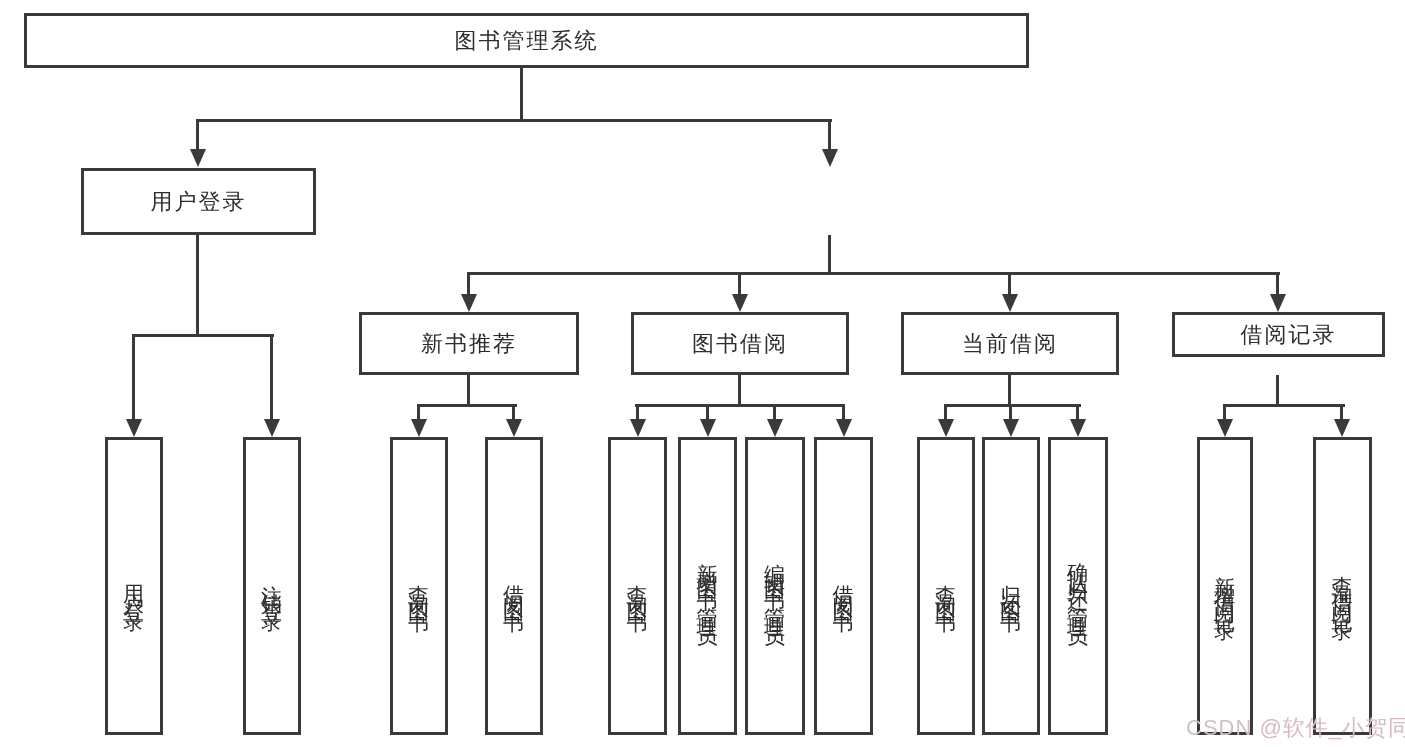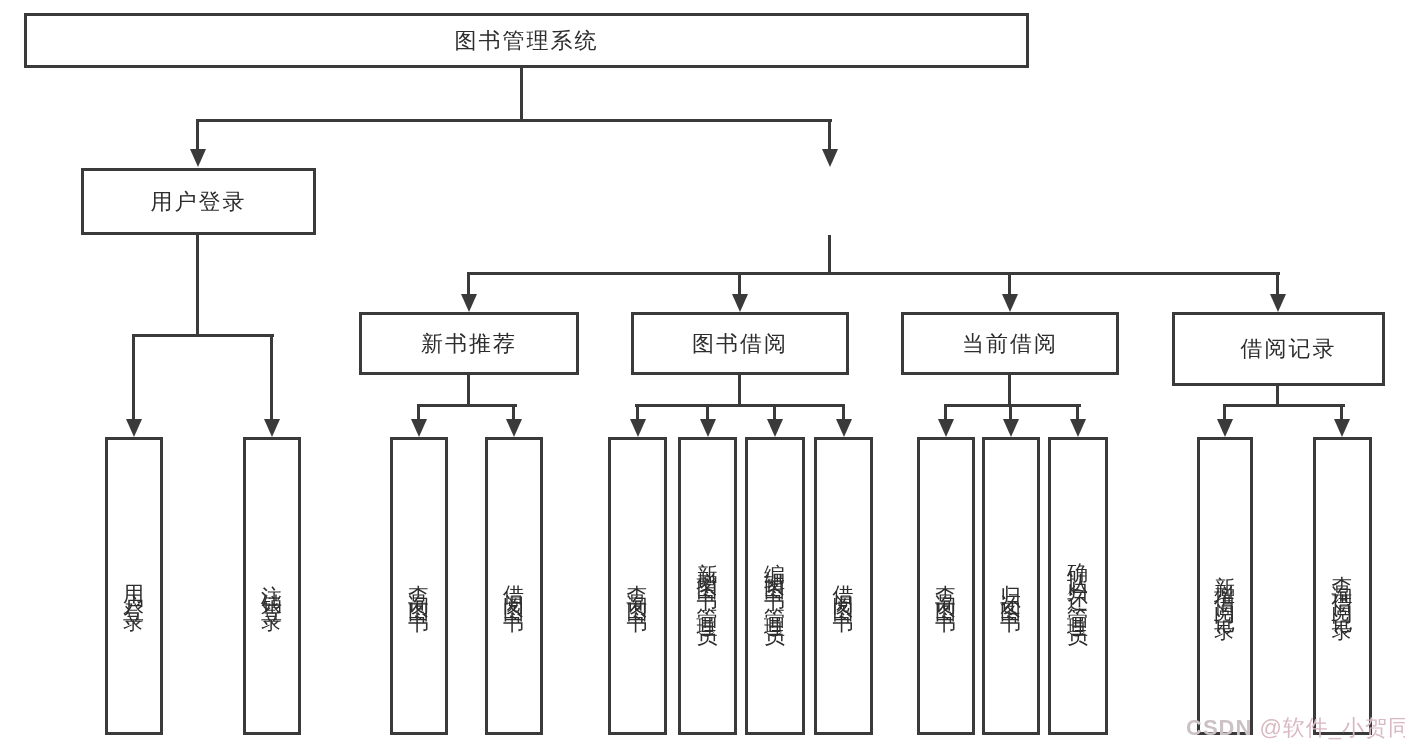--- a/index.html
+++ b/index.html
@@ -21,21 +21,21 @@
   .vl{position:absolute;width:3px;background:var(--line,#3a3a3a);z-index:1;}
   .tri{
     position:absolute;width:0;height:0;z-index:1;
     border-left:8px solid transparent;border-right:8px solid transparent;
     border-top:18px solid var(--line,#3a3a3a);
   }
   #watermark{
     position:absolute;left:1186px;top:713px;z-index:3;
     font-size:22px;letter-spacing:1px;white-space:nowrap;
   }
-  #watermark .brand{color:var(--wm-brand,#ccc2c6);font-weight:bold;}
+  #watermark .brand{color:var(--wm-brand,#ccc2c6);}
   #watermark .handle{color:var(--wm-handle,#d9b9c2);}
 </style>
 </head>
 <body>
 
 <div id="canvas" style="--line: #3a3a3a; --text: #2d2d2d; --wm-brand: #ccc2c6; --wm-handle: #d9b9c2;">
 
   <div class="box" style="left:24px;top:13px;width:1005px;height:55px;">
     <span>图书管理系统</span>
   </div>
@@ -71,21 +71,21 @@
 
   <div class="box" style="left:359px;top:312px;width:220px;height:63px;">
     <span>新书推荐</span>
   </div>
   <div class="box" style="left:901px;top:312px;width:218px;height:63px;">
     <span>当前借阅</span>
   </div>
   <div class="box" style="left:631px;top:312px;width:218px;height:63px;">
     <span>图书借阅</span>
   </div>
-  <div class="box" style="left:1172px;top:312px;width:213px;height:74px;padding-left:20px;">
+  <div class="box" style="left:1172px;top:312px;width:213px;height:45px;padding-left:20px;">
     <span>借阅记录</span>
   </div>
 
   <div class="vl" style="left:467px;top:375px;height:32px;"></div>
   <div class="hl" style="left:417px;top:404px;width:100px;"></div>
   <div class="vl" style="left:417px;top:406px;height:15px;"></div>
   <div class="tri" style="left:411px;top:419px;"></div>
   <div class="vl" style="left:512px;top:406px;height:15px;"></div>
   <div class="tri" style="left:506px;top:419px;"></div>
 

